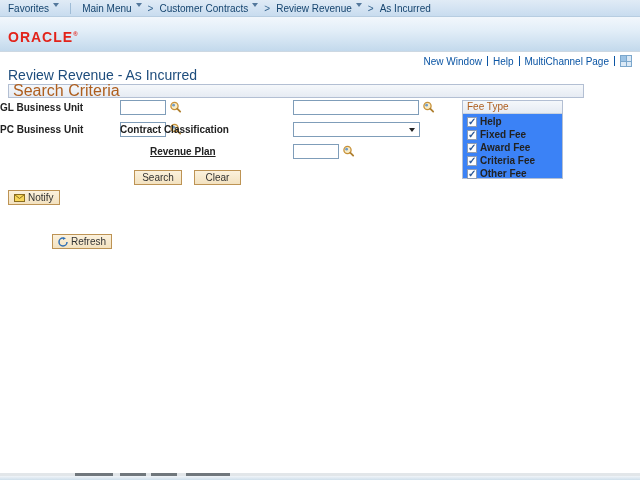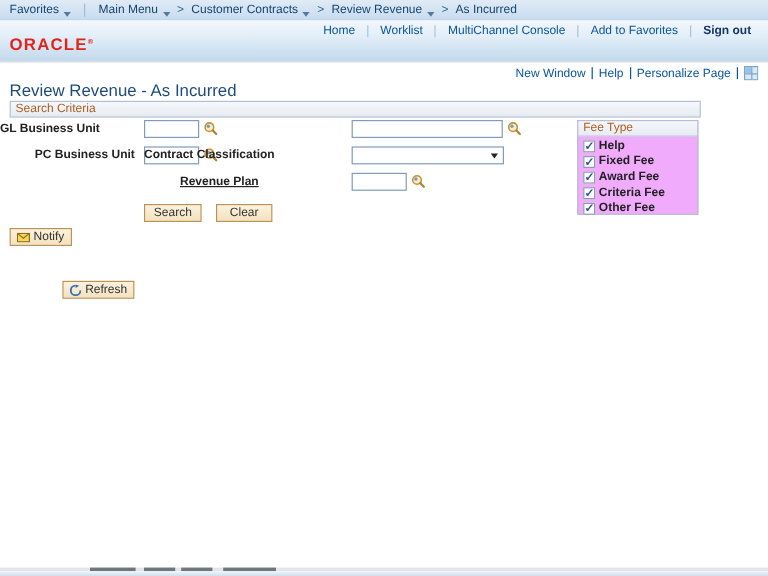--- a/index.html
+++ b/index.html
@@ -10,21 +10,21 @@
   }
 
   
   .crumbbar {
     position:absolute; top:0; left:0; right:0; height:17px;
     background:linear-gradient(#e0ebf6,#c8dcef);
     border-bottom:1px solid #b7cde1;
     display:flex; align-items:center; padding-left:8px;
     font-size:10px; color:#16456f; white-space:nowrap;
   }
-  .crumb { cursor:default; display:inline-flex; align-items:flex-end; }
+  .crumb { cursor:default; display:inline-flex; align-items:flex-start; }
   .caret {
     display:inline-block; width:0; height:0; margin-left:4px;
     border-left:3px solid transparent; border-right:3px solid transparent;
     border-top:4px solid #54789c;
   }
   .crumb-divider { width:1px; height:11px; background:#9fbcd6; margin:0 11px; }
   .crumb-sep { margin:0 6px; color:#35648e; font-size:10px; }
 
   
   .headband {
@@ -54,21 +54,21 @@
   }
   .pagelinks a { color:#0b55a4; text-decoration:none; cursor:pointer; }
   .pagelinks .pdiv { width:1px; height:10px; background:#0b55a4; }
 
   .pagetitle { position:absolute; top:14px; left:8px; font-size:14px; color:#1d4c7c; }
 
   .sectionbar {
     position:absolute; top:31px; left:8px; width:576px; height:14px;
     background:linear-gradient(#f5f8fb,#e6ebf3);
     border:1px solid #b3bfd3;
-    font-size:10px; color:#ae5e1e; line-height:12px; padding-left:4px;
+    font-size:16px; color:#ae5e1e; line-height:12px; padding-left:4px;
   }
 
   .flabel {
     position:absolute; font-size:10px; font-weight:bold; color:#222;
     text-align:left; white-space:nowrap;
   }
   .finput {
     position:absolute; height:15px; border:1px solid #7f9db9; background:#fff;
     font-size:10px; padding:0 2px; font-family:"Liberation Sans",sans-serif;
   }
@@ -80,32 +80,32 @@
   }
   .dd-arrow {
     position:absolute; right:4px; top:5px; width:0; height:0;
     border-left:3px solid transparent; border-right:3px solid transparent;
     border-top:4px solid #222;
   }
 
   .btn {
     position:absolute; height:15px; background:linear-gradient(#fbf1dd,#f3e2c0);
     border:1px solid #bd9354; font-size:10px; color:#333;
-    text-align:center; line-height:13px; cursor:pointer;
+    text-align:center; line-height:13px; cursor:pointer;margin-left:14px;
   }
   .iconbtn {
     position:absolute; height:15px; background:linear-gradient(#fbf1dd,#f3e2c0);
     border:1px solid #bd9354; font-size:10px; color:#333;
     display:inline-flex; align-items:center; gap:3px; padding:0 5px; cursor:pointer;
   }
 
   
   .feebox {
-    position:absolute; left:481px; top:47px; width:101px; height:79px;
-    border:1px solid #b3bfd3; background:#f0abfc;
+    position:absolute; left:462px; top:47px; width:101px; height:79px;
+    border:1px solid #b3bfd3; background:#3b82f6;
   }
   .feehead {
     height:13px; background:linear-gradient(#f5f8fb,#e6ebf3);
     border-bottom:1px solid #c9d2de;
     font-size:10px; color:#ae5e1e; line-height:12px; padding-left:4px;
   }
   .feerow { display:flex; align-items:center; gap:3px; margin:2px 0 0 4px; height:11px; }
   .cbox {
     width:10px; height:10px; border:1px solid #8e9cb3; background:#fdfdfd;
     position:relative; cursor:pointer; flex:0 0 auto;
@@ -148,42 +148,31 @@
       <span>Review Revenue</span>
       <span class="caret"></span>
     </span>
     <span class="crumb-sep">&gt;</span>
     <span class="crumb">
       <span>As Incurred</span>
     </span>
   </div>
 
   <div class="headband">
-    <div class="utillinks">
-      <a>Home</a>
-      <span class="vdiv"></span>
-      <a>Worklist</a>
-      <span class="vdiv"></span>
-      <a>MultiChannel Console</a>
-      <span class="vdiv"></span>
-      <a>Add to Favorites</a>
-      <span class="vdiv"></span>
-      <a class="signout">Sign out</a>
-    </div>
     <div class="logo"><span>ORACLE</span><sup>®</sup></div>
   </div>
 
   <div class="content">
 
     <div class="pagelinks">
       <a>New Window</a>
       <span class="pdiv"></span>
       <a>Help</a>
       <span class="pdiv"></span>
-      <a>Personalize Page</a>
+      <a>MultiChannel Page</a>
       <span class="pdiv"></span>
       <svg width="12" height="12" viewBox="0 0 12 12">
         <rect x="0.5" y="0.5" width="11" height="11" fill="#dbe9f6" stroke="#7ba7cc"></rect>
         <rect x="1" y="1" width="5" height="5" fill="#9cc3e5"></rect>
         <line x1="6.5" y1="1" x2="6.5" y2="11" stroke="#7ba7cc"></line>
         <line x1="1" y1="6.5" x2="11" y2="6.5" stroke="#7ba7cc"></line>
       </svg>
     </div>
 
     <div class="pagetitle">Review Revenue - As Incurred</div>
@@ -197,21 +186,21 @@
       <circle cx="4.6" cy="4.2" r="1.4" fill="#6f9cc9"></circle>
       <line x1="8.2" y1="7.6" x2="11.2" y2="10.6" stroke="#b08030" stroke-width="1.8" stroke-linecap="round"></line>
     </svg>
     <input class="finput" style="left: 293px; top: 47px; width: 126px;" value="">
     <svg class="lookup" style="left:422px; top:48px;" viewBox="0 0 13 13">
       <circle cx="5.5" cy="5" r="3.6" fill="#f8ecc8" stroke="#c79138" stroke-width="1.3"></circle>
       <circle cx="4.6" cy="4.2" r="1.4" fill="#6f9cc9"></circle>
       <line x1="8.2" y1="7.6" x2="11.2" y2="10.6" stroke="#b08030" stroke-width="1.8" stroke-linecap="round"></line>
     </svg>
 
-    <div class="flabel" style="left:0; top:71px; width:118px;padding-left:29px;">PC Business Unit</div>
+    <div class="flabel" style="left:0; top:71px; width:118px;">PC Business Unit</div>
     <input class="finput" style="left: 120px; top: 69px; width: 46px;" value="">
     <svg class="lookup" style="left:169px; top:70px;" viewBox="0 0 13 13">
       <circle cx="5.5" cy="5" r="3.6" fill="#f8ecc8" stroke="#c79138" stroke-width="1.3"></circle>
       <circle cx="4.6" cy="4.2" r="1.4" fill="#6f9cc9"></circle>
       <line x1="8.2" y1="7.6" x2="11.2" y2="10.6" stroke="#b08030" stroke-width="1.8" stroke-linecap="round"></line>
     </svg>
     <div class="flabel" style="left:120px; top:71px; width:163px;">Contract Classification</div>
     <div class="dropdown" style="left:293px; top:69px; width:127px;">
       <span></span>
       <span class="dd-arrow"></span>

